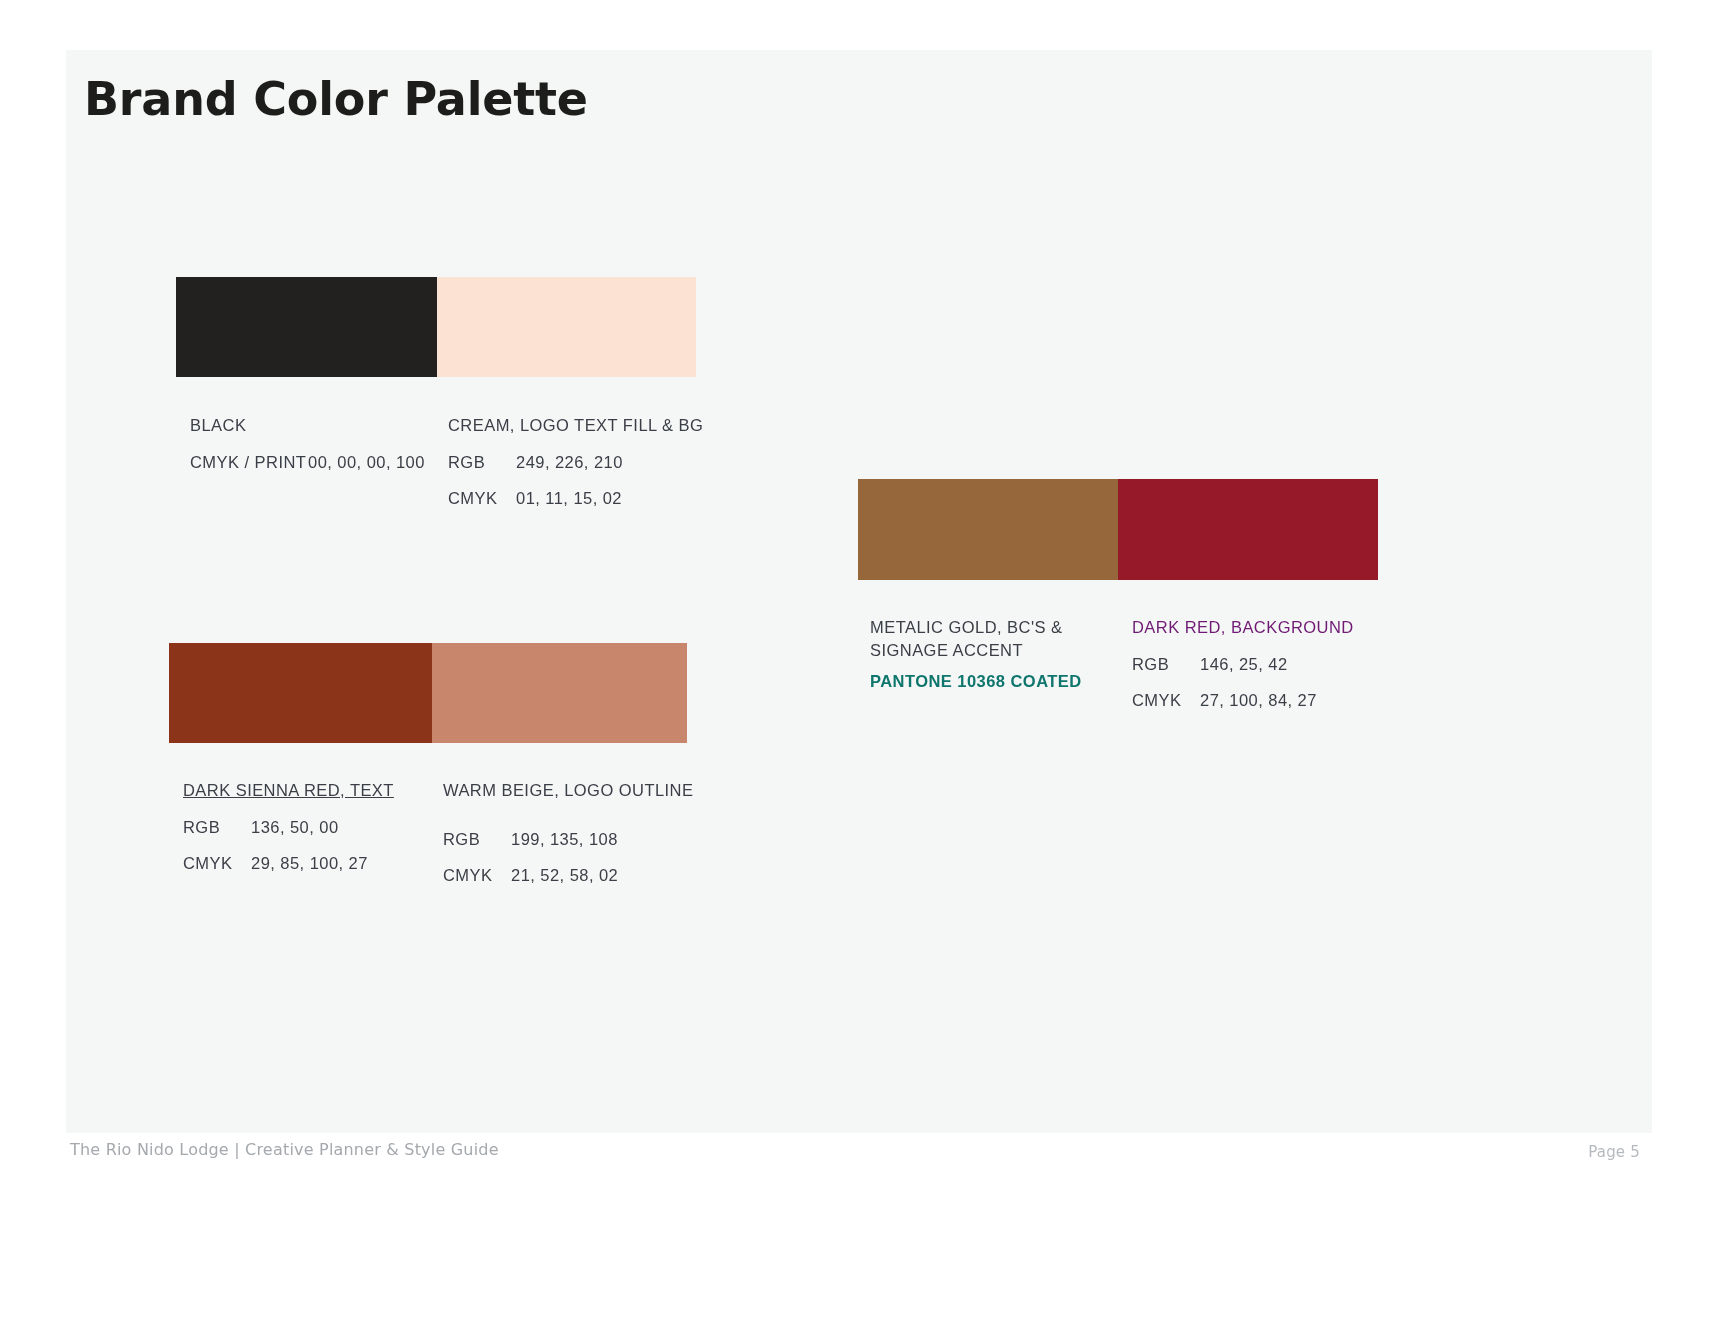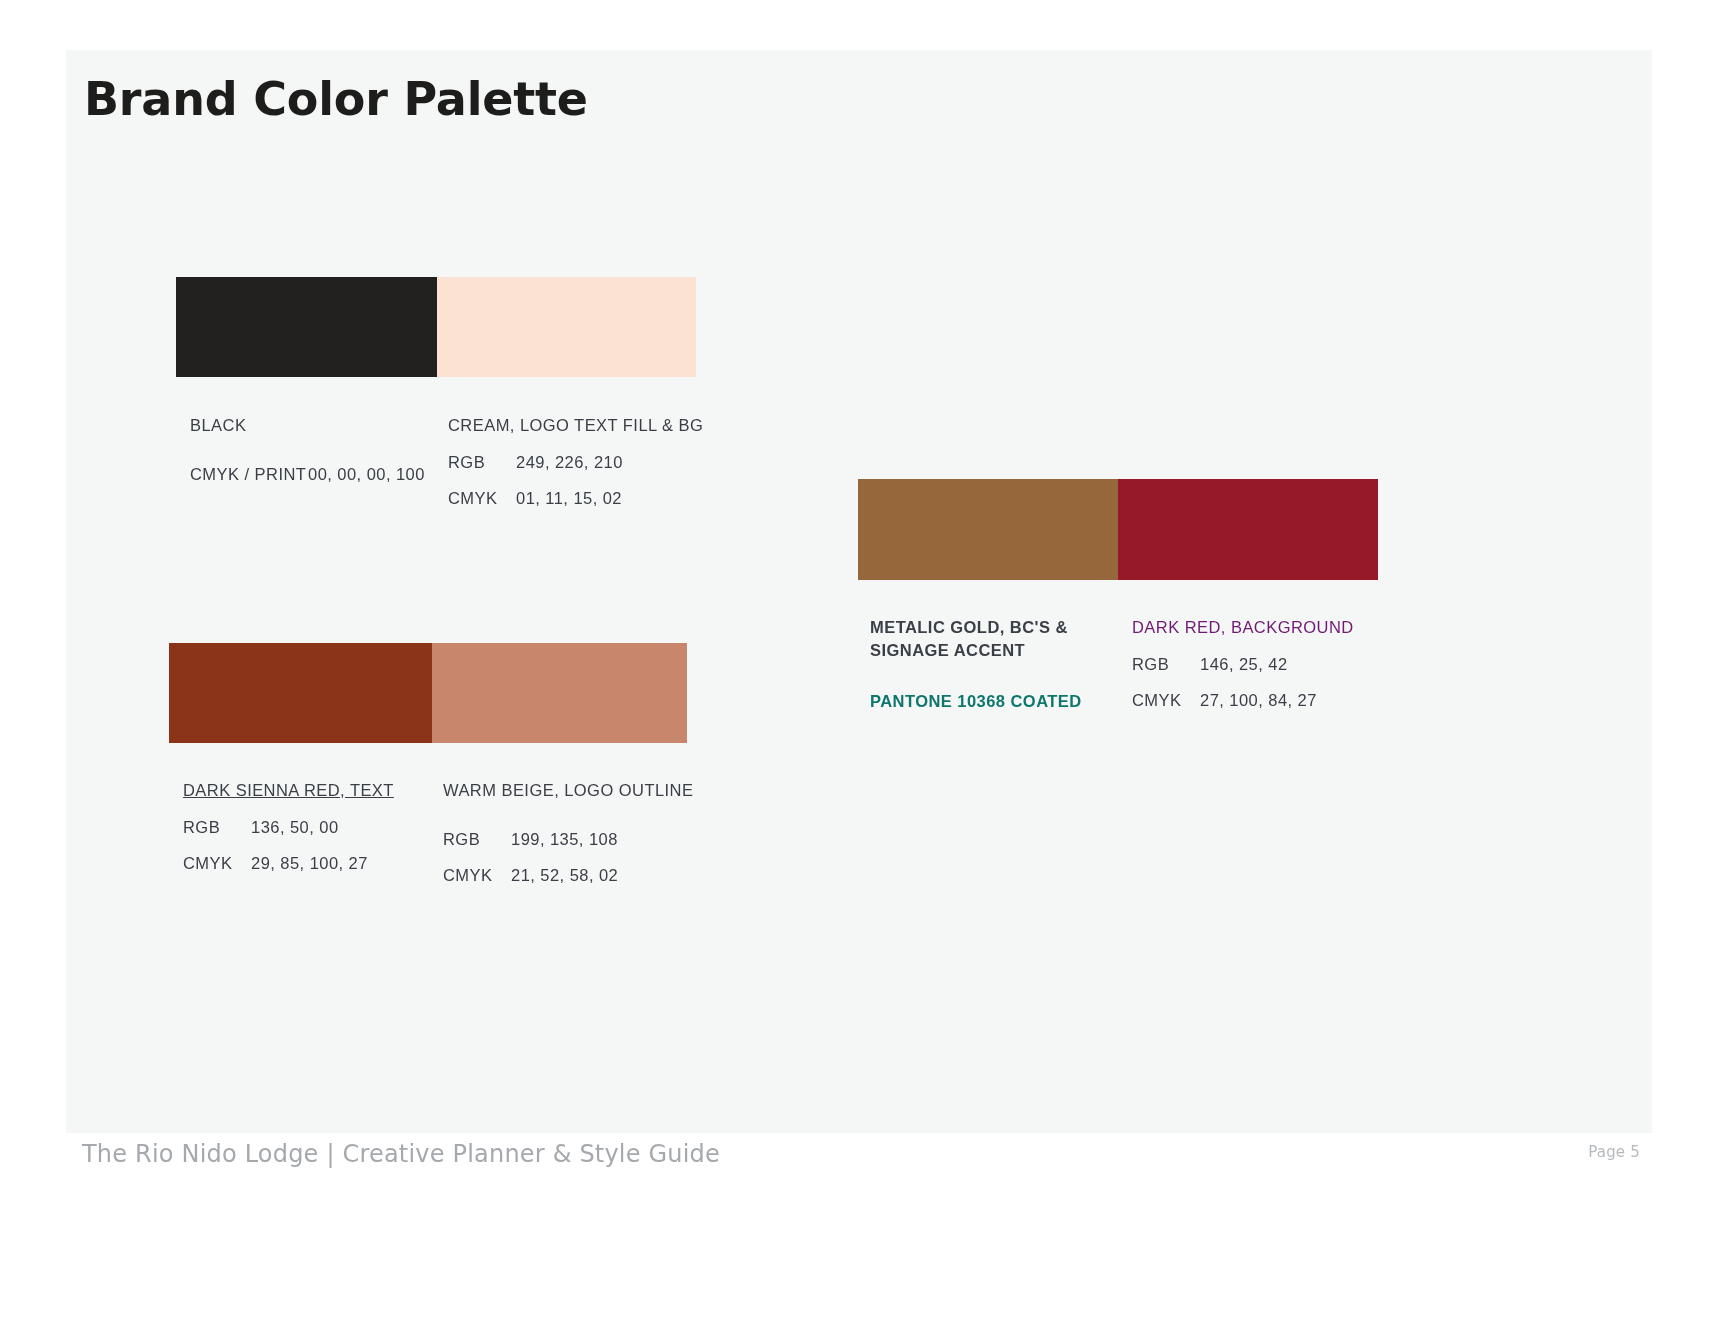--- a/index.html
+++ b/index.html
@@ -89,30 +89,30 @@
     letter-spacing: 0.45px;
     color: #3a3f47;
     line-height: 22px;
   }
   .cap-label { flex: 0 0 auto; }
   .cap-value { flex: 0 0 auto; }
 
   
   #caps-black-cream { left: 190px; top: 414px; }
   #caps-black-cream .col-1 { width: 258px; }
-  #caps-black-cream .col-1 .cap-name   { margin-bottom: 26px; }
+  #caps-black-cream .col-1 .cap-name   { margin-bottom: 14px; }
   #caps-black-cream .col-1 .cap-row    { margin-bottom: 14px; }
   #caps-black-cream .col-1 .cap-label  { width: 118px; }
   #caps-black-cream .col-2 .cap-name   { margin-bottom: 14px; }
   #caps-black-cream .col-2 .cap-row    { margin-bottom: 14px; }
   #caps-black-cream .col-2 .cap-label  { width: 68px; }
 
   #caps-gold-red { left: 870px; top: 616px; }
   #caps-gold-red .col-1 { width: 262px; }
-  #caps-gold-red .col-1 .cap-name { margin-bottom: 28px; font-weight: bold; }
+  #caps-gold-red .col-1 .cap-name { margin-bottom: 8px; }
   #caps-gold-red .col-2 .cap-name { margin-bottom: 14px; }
   #caps-gold-red .col-2 .cap-row  { margin-bottom: 14px; }
   #caps-gold-red .col-2 .cap-label { width: 68px; }
 
   #caps-sienna-beige { left: 183px; top: 779px; }
   #caps-sienna-beige .col-1 { width: 260px; }
   #caps-sienna-beige .col-1 .cap-name { margin-bottom: 14px; text-decoration: underline; }
   #caps-sienna-beige .col-1 .cap-row  { margin-bottom: 14px; }
   #caps-sienna-beige .col-1 .cap-label { width: 68px; }
   #caps-sienna-beige .col-2 .cap-name { margin-bottom: 26px; }
@@ -125,26 +125,25 @@
     left: 0;
     top: 1133px;
     width: 1718px;
     height: 195px;
     background: #ffffff;
   }
   .footer-left {
     position: absolute;
     left: 70px;
     top: 1140px;
-    font-size: 24px;
+    font-size: 16px;
     color: #a5a9ad;
     letter-spacing: 0.2px;
     font-family: "DejaVu Sans", "Liberation Sans", sans-serif;
     white-space: nowrap;
-    margin-left: 12px;
   }
   .footer-right {
     position: absolute;
     right: 78px;
     top: 1143px;
     font-size: 15px;
     color: #b6babe;
     letter-spacing: 0.2px;
     font-family: "DejaVu Sans", "Liberation Sans", sans-serif;
     white-space: nowrap;

